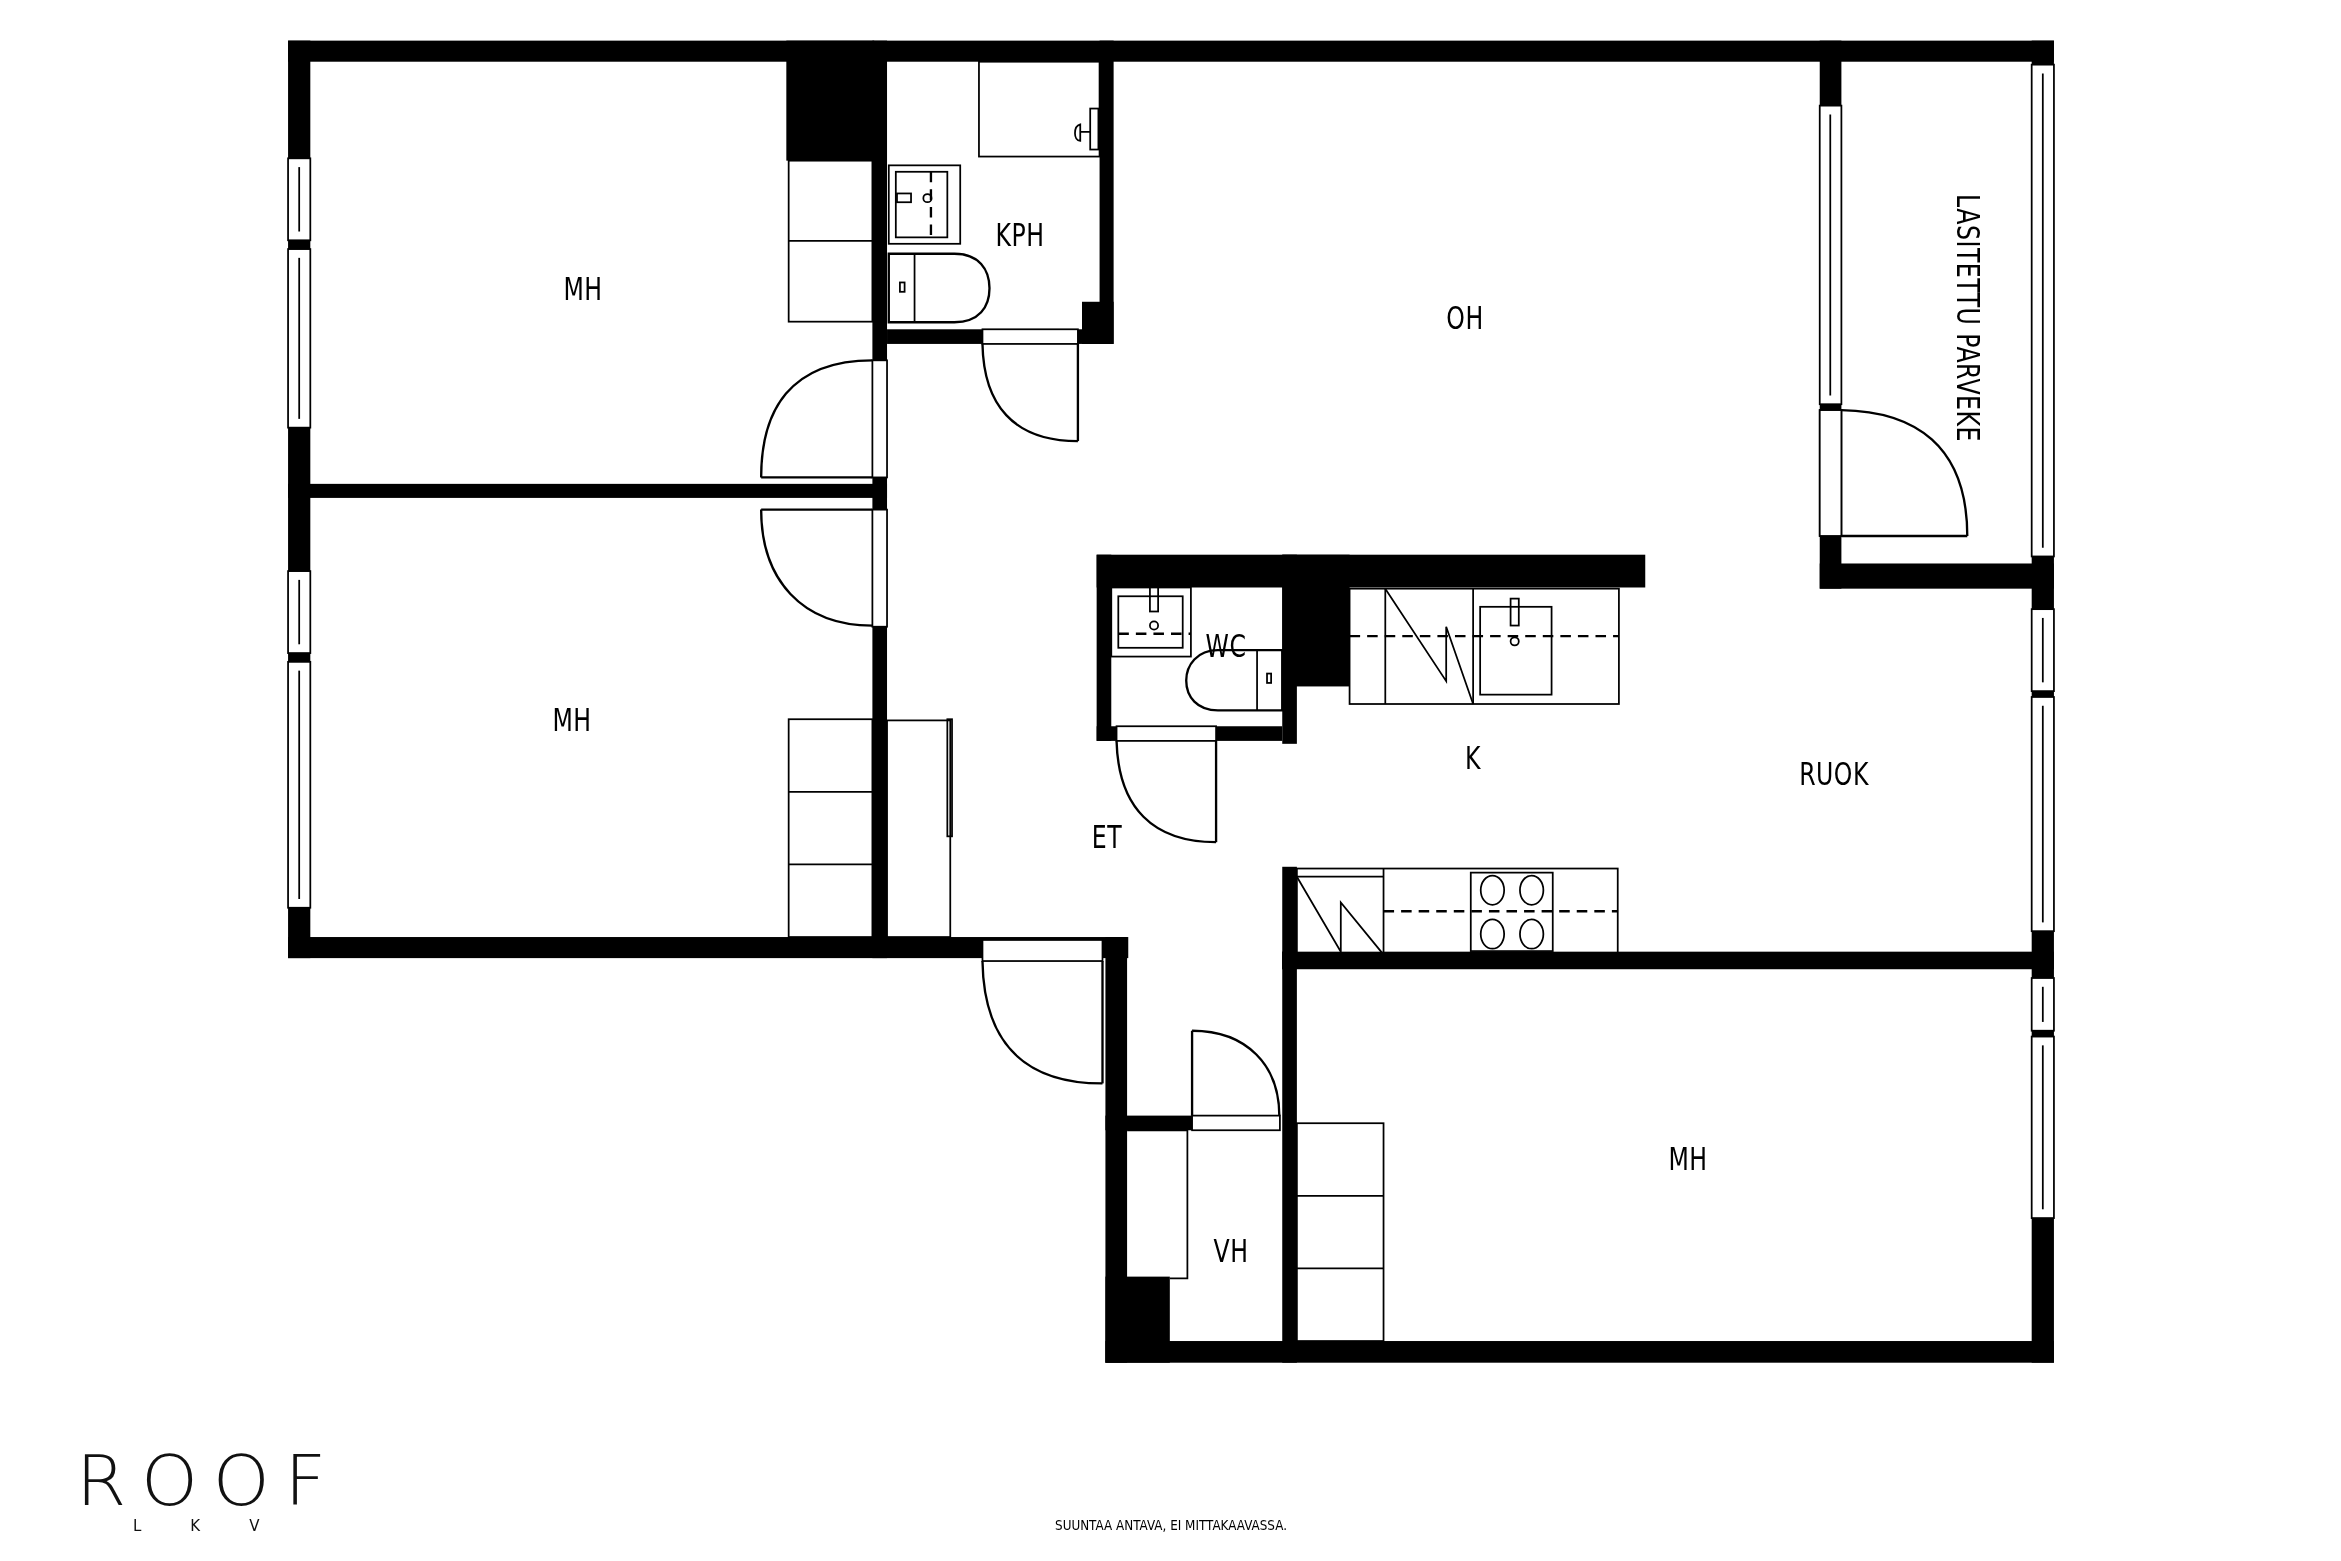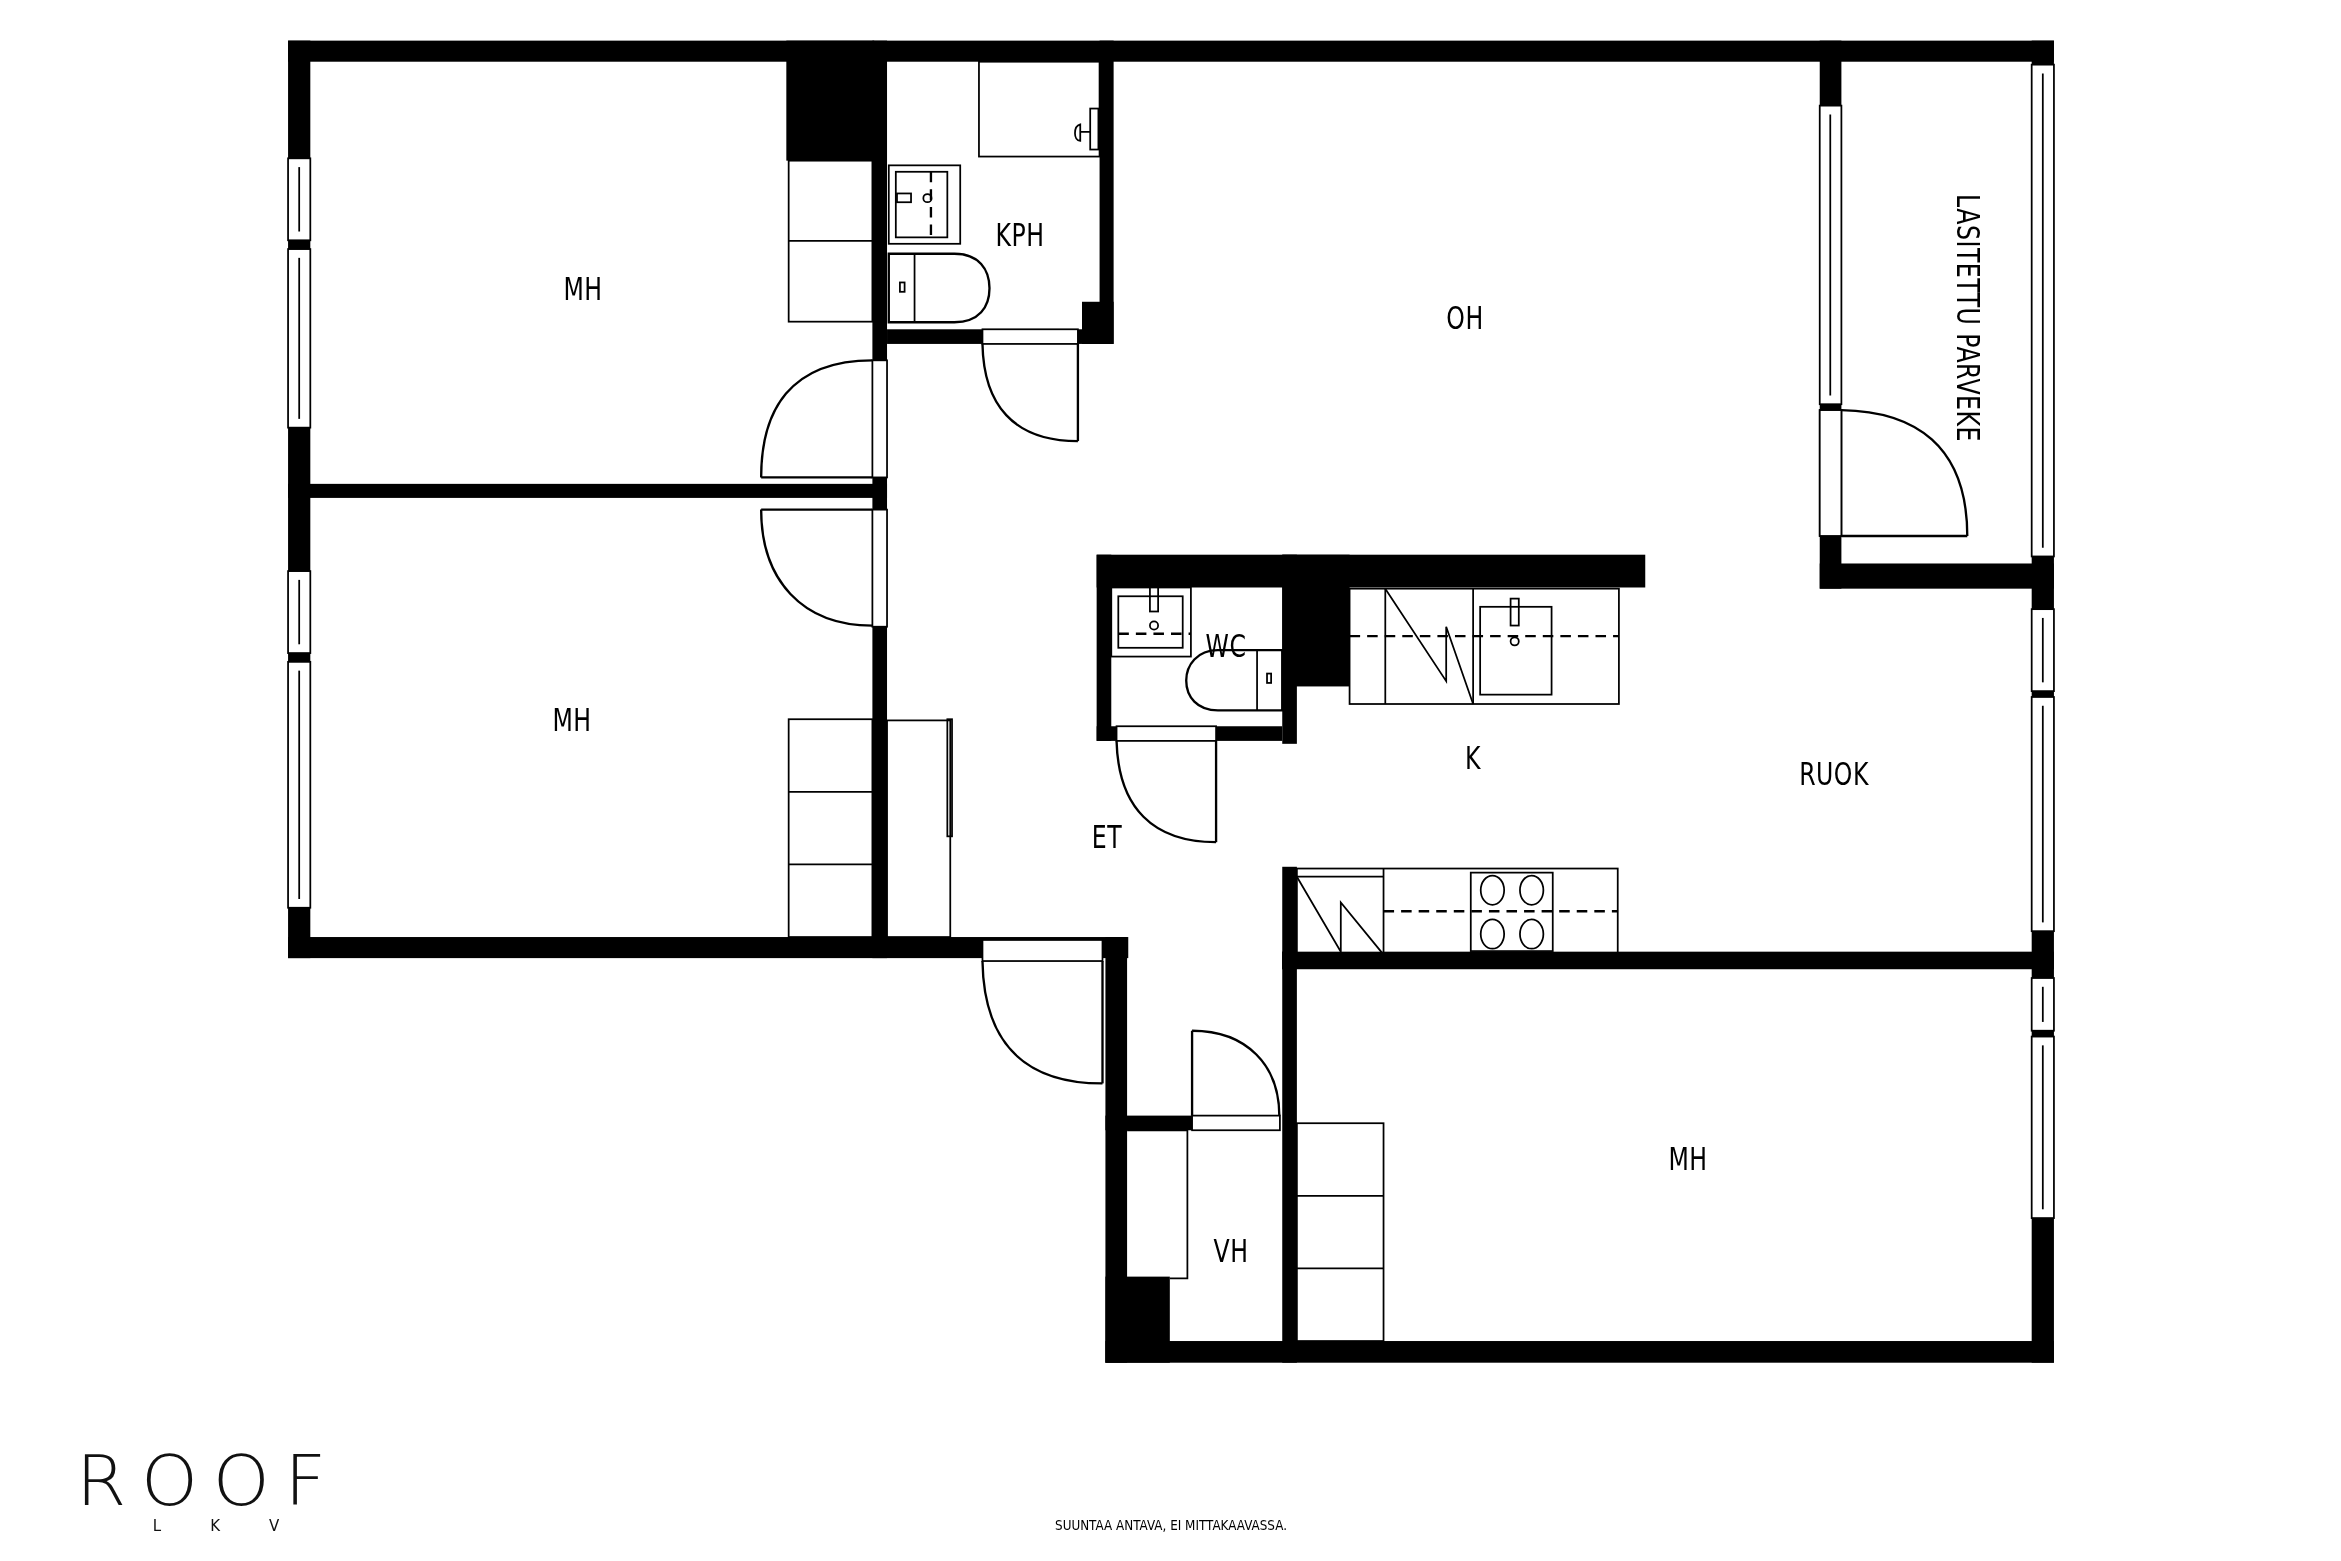--- a/index.html
+++ b/index.html
@@ -8,21 +8,21 @@
   .wall { fill: #000000; }
   .line { fill: none; stroke: #000000; stroke-width: 4; }
   .thin { fill: none; stroke: #000000; stroke-width: 3; }
   .dash { fill: none; stroke: #000000; stroke-width: 4; stroke-dasharray: 18 12; }
   .win { fill: #ffffff; stroke: #000000; stroke-width: 3; }
   .fixture { fill: #ffffff; stroke: #000000; stroke-width: 4; }
   .room-label { position: absolute; font-family: "DejaVu Sans Condensed", "DejaVu Sans", sans-serif; font-size: 32px; color: #000; transform: translate(-50%, -50%) scaleX(0.82); white-space: nowrap; letter-spacing: 0.6px; }
   .room-label.vertical { transform: translate(-50%, -50%) rotate(90deg) scaleX(0.82); }
   .logo { position: absolute; left: 76px; top: 1447px; }
   .logo-main { font-family: "DejaVu Sans", sans-serif; font-size: 69px; letter-spacing: 14px; color: #111; font-weight: 300; line-height: 1; transform: scaleX(1.05); transform-origin: left; }
-  .logo-sub { font-family: "DejaVu Sans", sans-serif; font-size: 15px; letter-spacing: 49px; color: #111; margin-left: 57px; margin-top: 1.2px; text-align: right; }
+  .logo-sub { font-family: "DejaVu Sans", sans-serif; font-size: 15px; letter-spacing: 49px; color: #111; margin-left: 57px; margin-top: 1.2px; }
   .disclaimer { position: absolute; left: 1171px; top: 1516px; transform: translateX(-50%) scaleX(0.82); font-family: "DejaVu Sans", sans-serif; font-size: 14.6px; color: #000; white-space: nowrap; }
 </style>
 </head>
 <body>
 
 <svg id="plan" viewBox="0 0 4000 2667" xmlns="http://www.w3.org/2000/svg">
 
   <g>
 
     <rect class="wall" x="492" y="69" width="3016" height="36"></rect>

